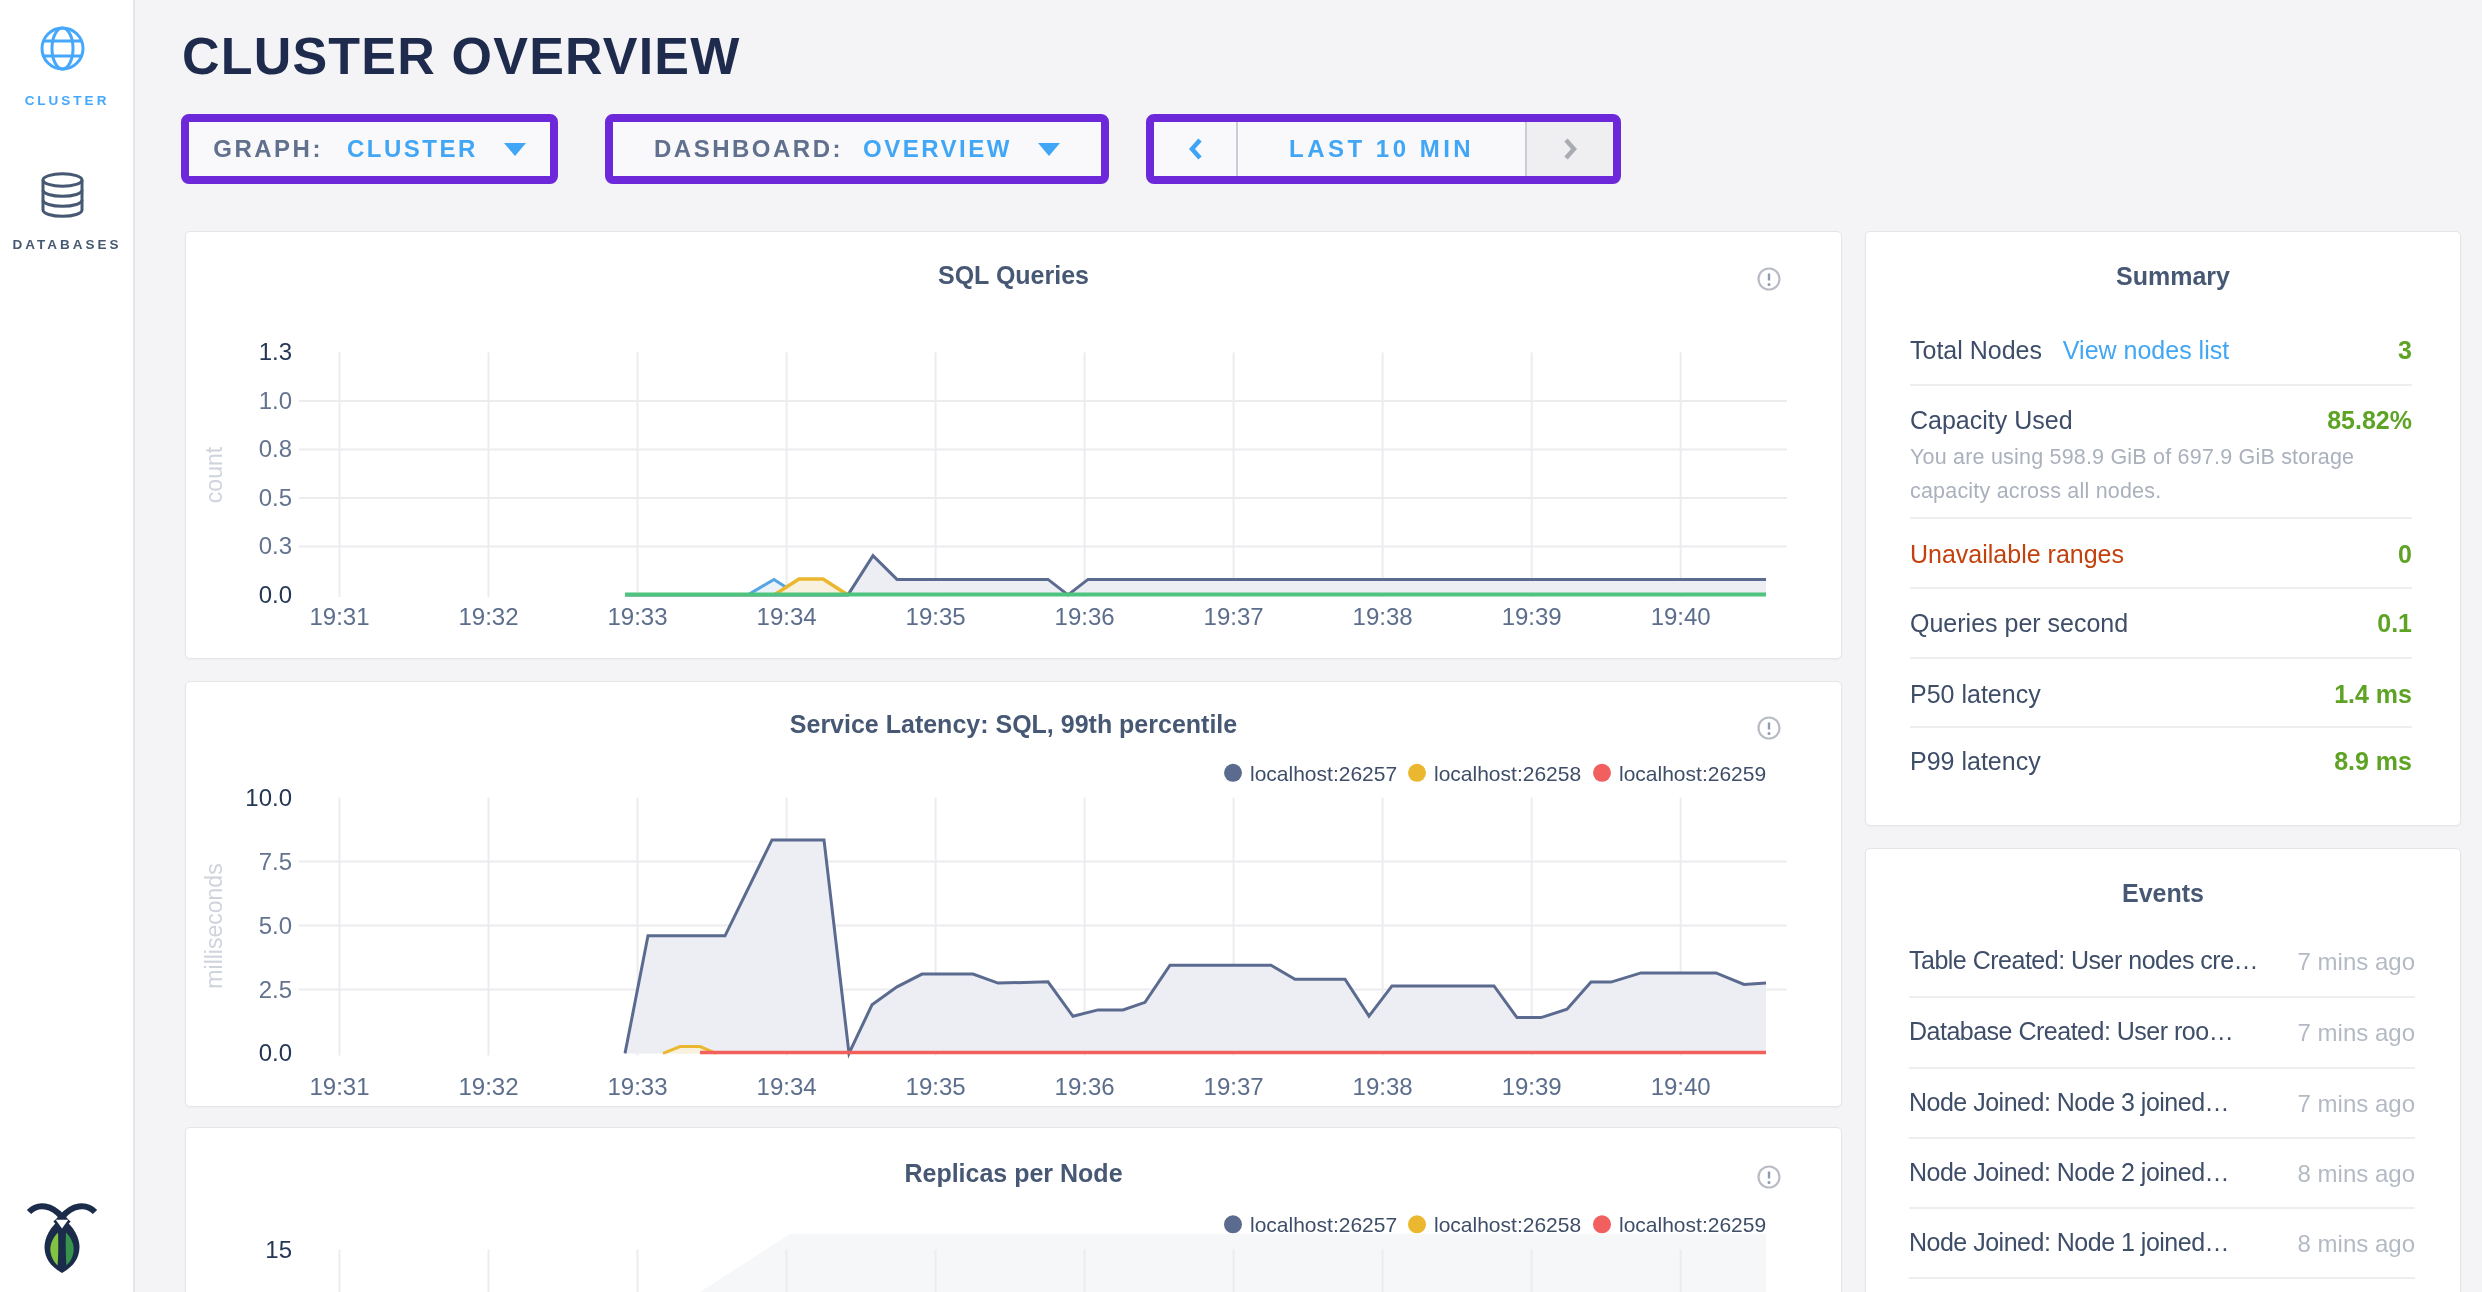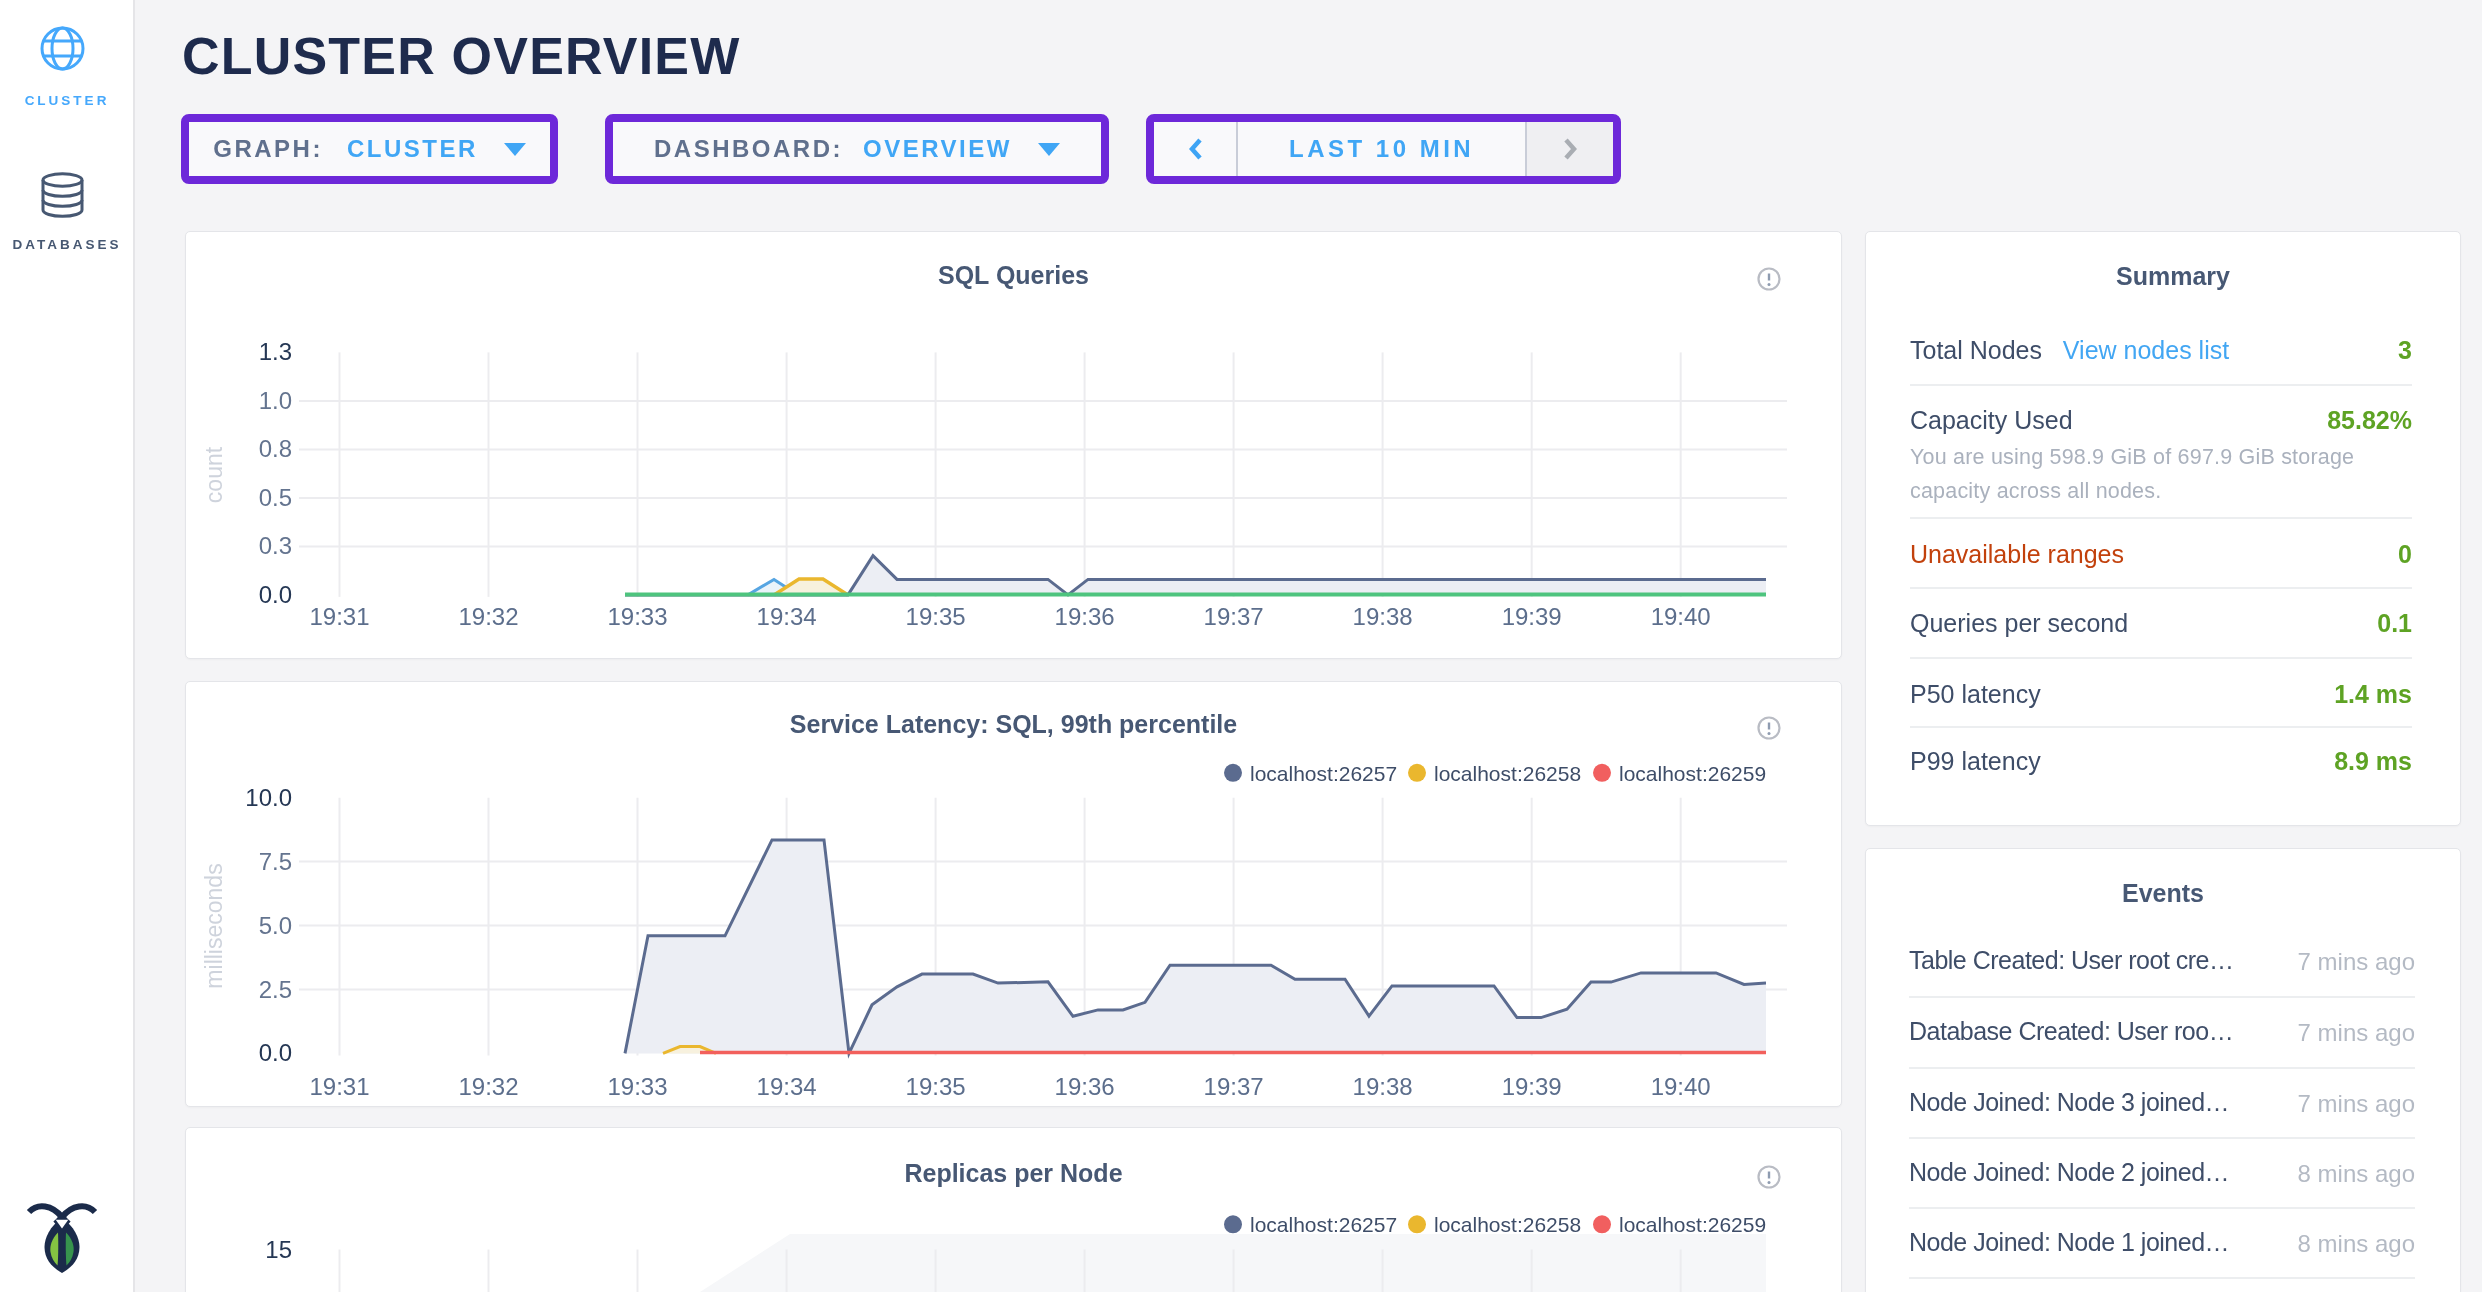--- a/index.html
+++ b/index.html
@@ -223,21 +223,21 @@
 <div class="abs" style="left:1910px;top:609px;font-size:25px;color:#3e4d68;">Queries per second</div>
 <div class="abs" style="left:2112px;top:609px;width:300px;text-align:right;font-size:25px;font-weight:bold;color:#5ea324;padding-left:48px;">0.1</div>
 <div class="abs" style="left:1910px;top:657px;width:502px;height:2px;background:#eceef0;"></div>
 <div class="abs" style="left:1910px;top:680px;font-size:25px;color:#3e4d68;">P50 latency</div>
 <div class="abs" style="left:2112px;top:680px;width:300px;text-align:right;font-size:25px;font-weight:bold;color:#5ea324;">1.4 ms</div>
 <div class="abs" style="left:1910px;top:726px;width:502px;height:2px;background:#eceef0;"></div>
 <div class="abs" style="left:1910px;top:747px;font-size:25px;color:#3e4d68;">P99 latency</div>
 <div class="abs" style="left:2112px;top:747px;width:300px;text-align:right;font-size:25px;font-weight:bold;color:#5ea324;">8.9 ms</div>
 
 <div class="abs" style="left:1865px;top:879px;width:596px;text-align:center;font-size:25px;font-weight:bold;color:#475874;">Events</div>
-<div class="abs" style="left:1909px;top:946px;font-size:25px;letter-spacing:-0.5px;color:#3e4d68;">Table Created: User root cre…</div>
+<div class="abs" style="left:1909px;top:946px;font-size:25px;letter-spacing:-0.5px;color:#3e4d68;">Table Created: User nodes cre…</div>
 <div class="abs" style="left:2112px;top:948px;width:303px;text-align:right;font-size:24px;color:#b4bac4;">7 mins ago</div>
 <div class="abs" style="left:1909px;top:1017px;font-size:25px;letter-spacing:-0.5px;color:#3e4d68;">Database Created: User roo…</div>
 <div class="abs" style="left:2112px;top:1019px;width:303px;text-align:right;font-size:24px;color:#b4bac4;">7 mins ago</div>
 <div class="abs" style="left:1909px;top:1088px;font-size:25px;letter-spacing:-0.5px;color:#3e4d68;">Node Joined: Node 3 joined…</div>
 <div class="abs" style="left:2112px;top:1090px;width:303px;text-align:right;font-size:24px;color:#b4bac4;">7 mins ago</div>
 <div class="abs" style="left:1909px;top:1158px;font-size:25px;letter-spacing:-0.5px;color:#3e4d68;">Node Joined: Node 2 joined…</div>
 <div class="abs" style="left:2112px;top:1160px;width:303px;text-align:right;font-size:24px;color:#b4bac4;">8 mins ago</div>
 <div class="abs" style="left:1909px;top:1228px;font-size:25px;letter-spacing:-0.5px;color:#3e4d68;">Node Joined: Node 1 joined…</div>
 <div class="abs" style="left:2112px;top:1230px;width:303px;text-align:right;font-size:24px;color:#b4bac4;">8 mins ago</div>
 <div class="abs" style="left:1909px;top:996px;width:506px;height:2px;background:#eceef0;"></div>

